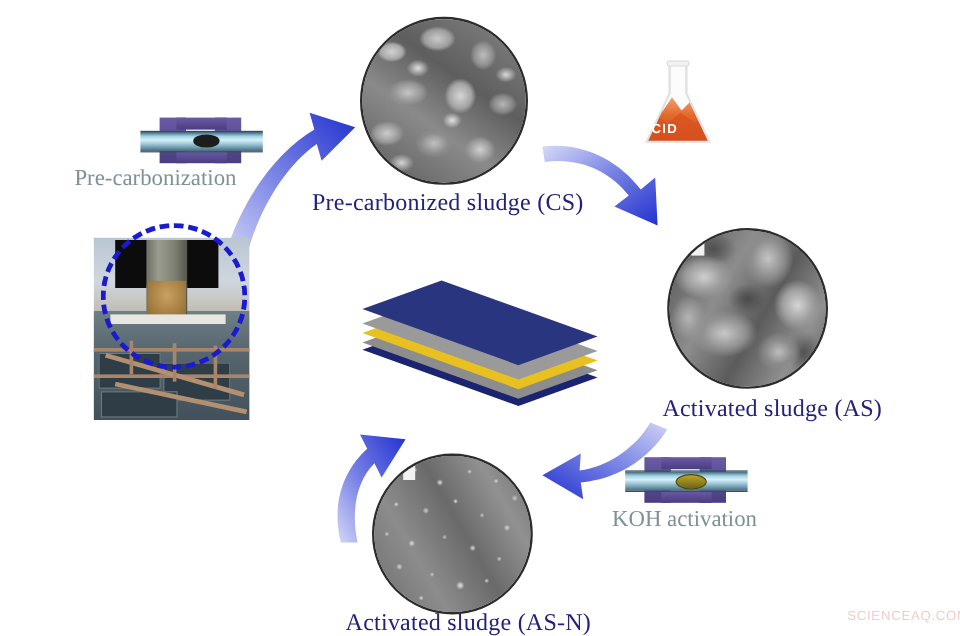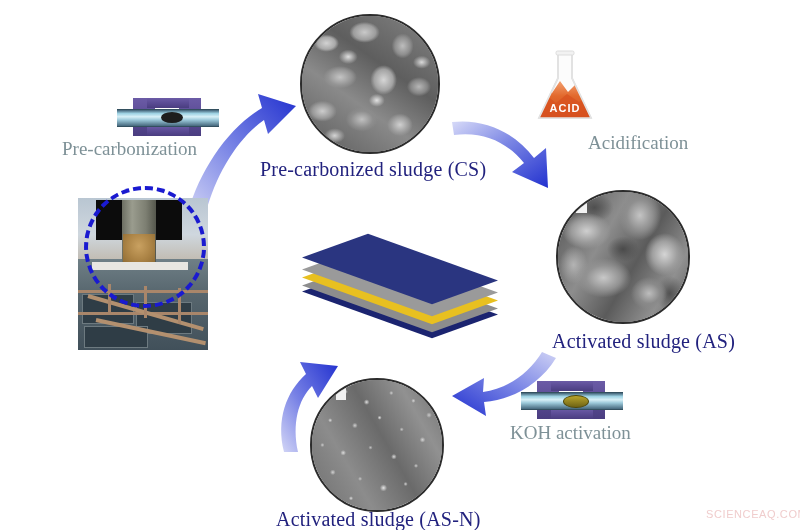--- a/index.html
+++ b/index.html
@@ -185,21 +185,21 @@
 
   
   #flask { position: absolute; }
   .flask-acid-text {
     position: absolute;
     color: #ffffff;
     font-size: 11px;
     font-family: "Liberation Sans", sans-serif;
     font-weight: bold;
     letter-spacing: 1px;
-    text-align: center;
+    text-align: left;
     width: 100%;
   }
 
   
   #supercap { position: absolute; }
   .sc-layer {
     position: absolute;
     width: 130px;
     height: 66px;
     transform: matrix(1, 0.36, -1, 0.36, 0, 0);
@@ -340,21 +340,20 @@
       <path d="M 24,6 L 38,6 L 38,30 L 57,70 L 5,70 L 24,30 Z" fill="#fcfcfc" stroke="#d9d9d9" stroke-width="1.6"></path>
       <g clip-path="url(#flaskclip)">
         <path d="M 0,42 L 10,36 L 18,45 L 26,33 L 34,44 L 42,36 L 52,46 L 62,40 L 62,76 L 0,76 Z" fill="url(#acidgrad)"></path>
         <path d="M 0,52 L 12,47 L 22,55 L 33,46 L 45,54 L 58,48 L 62,52 L 62,76 L 0,76 Z" fill="#d8521f" opacity="0.75"></path>
       </g>
       <path d="M 24,6 L 38,6 L 38,30 L 57,70 L 5,70 L 24,30 Z" fill="none" stroke="#e3e3e3" stroke-width="1.6"></path>
       <rect x="22" y="3" width="18" height="4" rx="1.5" fill="#f2f2f2" stroke="#dcdcdc" stroke-width="1"></rect>
     </svg>
     <div class="flask-acid-text" style="top:54px;">ACID</div>
   </div>
-  <div class="proc-label" style="left:588px; top:132px;">Acidification</div>
 
   <div class="sem" style="left:556px; top:190px; width:134px; height:134px;">
     <div class="tex tex-as"></div>
     <div class="sem-mark" style="left:18px; top:8px; width:11px; height:13px;"></div>
   </div>
   <div class="mat-label" style="left:552px; top:330px;">Activated sludge (AS)</div>
 
   <div class="furnace" style="left:521px; top:381px; width:102px; height:38px;">
     <div class="blk" style="left:16px; top:0px; width:22px; height:38px;"></div>
     <div class="blk" style="left:62px; top:0px; width:22px; height:38px;"></div>
@@ -362,21 +361,21 @@
     <div class="blk" style="left:30px; top:28px; width:42px; height:10px;"></div>
     <div class="tube" style="left:0px; top:11px; width:102px; height:16px;"></div>
     <div class="sample" style="left:42px; top:14px; width:24px; height:11px; background:linear-gradient(180deg,#b9a52c 0%,#6f6414 100%); border:1px solid #4f4708;"></div>
   </div>
   <div class="proc-label" style="left:510px; top:422px;">KOH activation</div>
 
   <div class="sem" style="left:310px; top:378px; width:134px; height:134px;">
     <div class="tex tex-asn"></div>
     <div class="sem-mark" style="left:24px; top:8px; width:10px; height:12px;"></div>
   </div>
-  <div class="mat-label" style="left:276px; top:508px;">Activated sludge (AS-N)</div>
+  <div class="mat-label" style="left:288px; top:508px;">Activated sludge (AS-N)</div>
 
   <div id="supercap" style="left:320px; top:228px; width:160px; height:90px;">
     <div class="sc-layer" style="left:15px; top:42px; background:#1b2470;"></div>
     <div class="sc-layer" style="left:15px; top:36px; background:#8d8d8d;"></div>
     <div class="sc-layer" style="left:15px; top:28px; background:#e8c020;"></div>
     <div class="sc-layer" style="left:15px; top:20px; background:#9a9a9a;"></div>
     <div class="sc-layer" style="left:15px; top:8px; background:#2a3580;"></div>
   </div>
 
   <div id="watermark" style="left:706px; top:508px;">SCIENCEAQ.COM</div>

